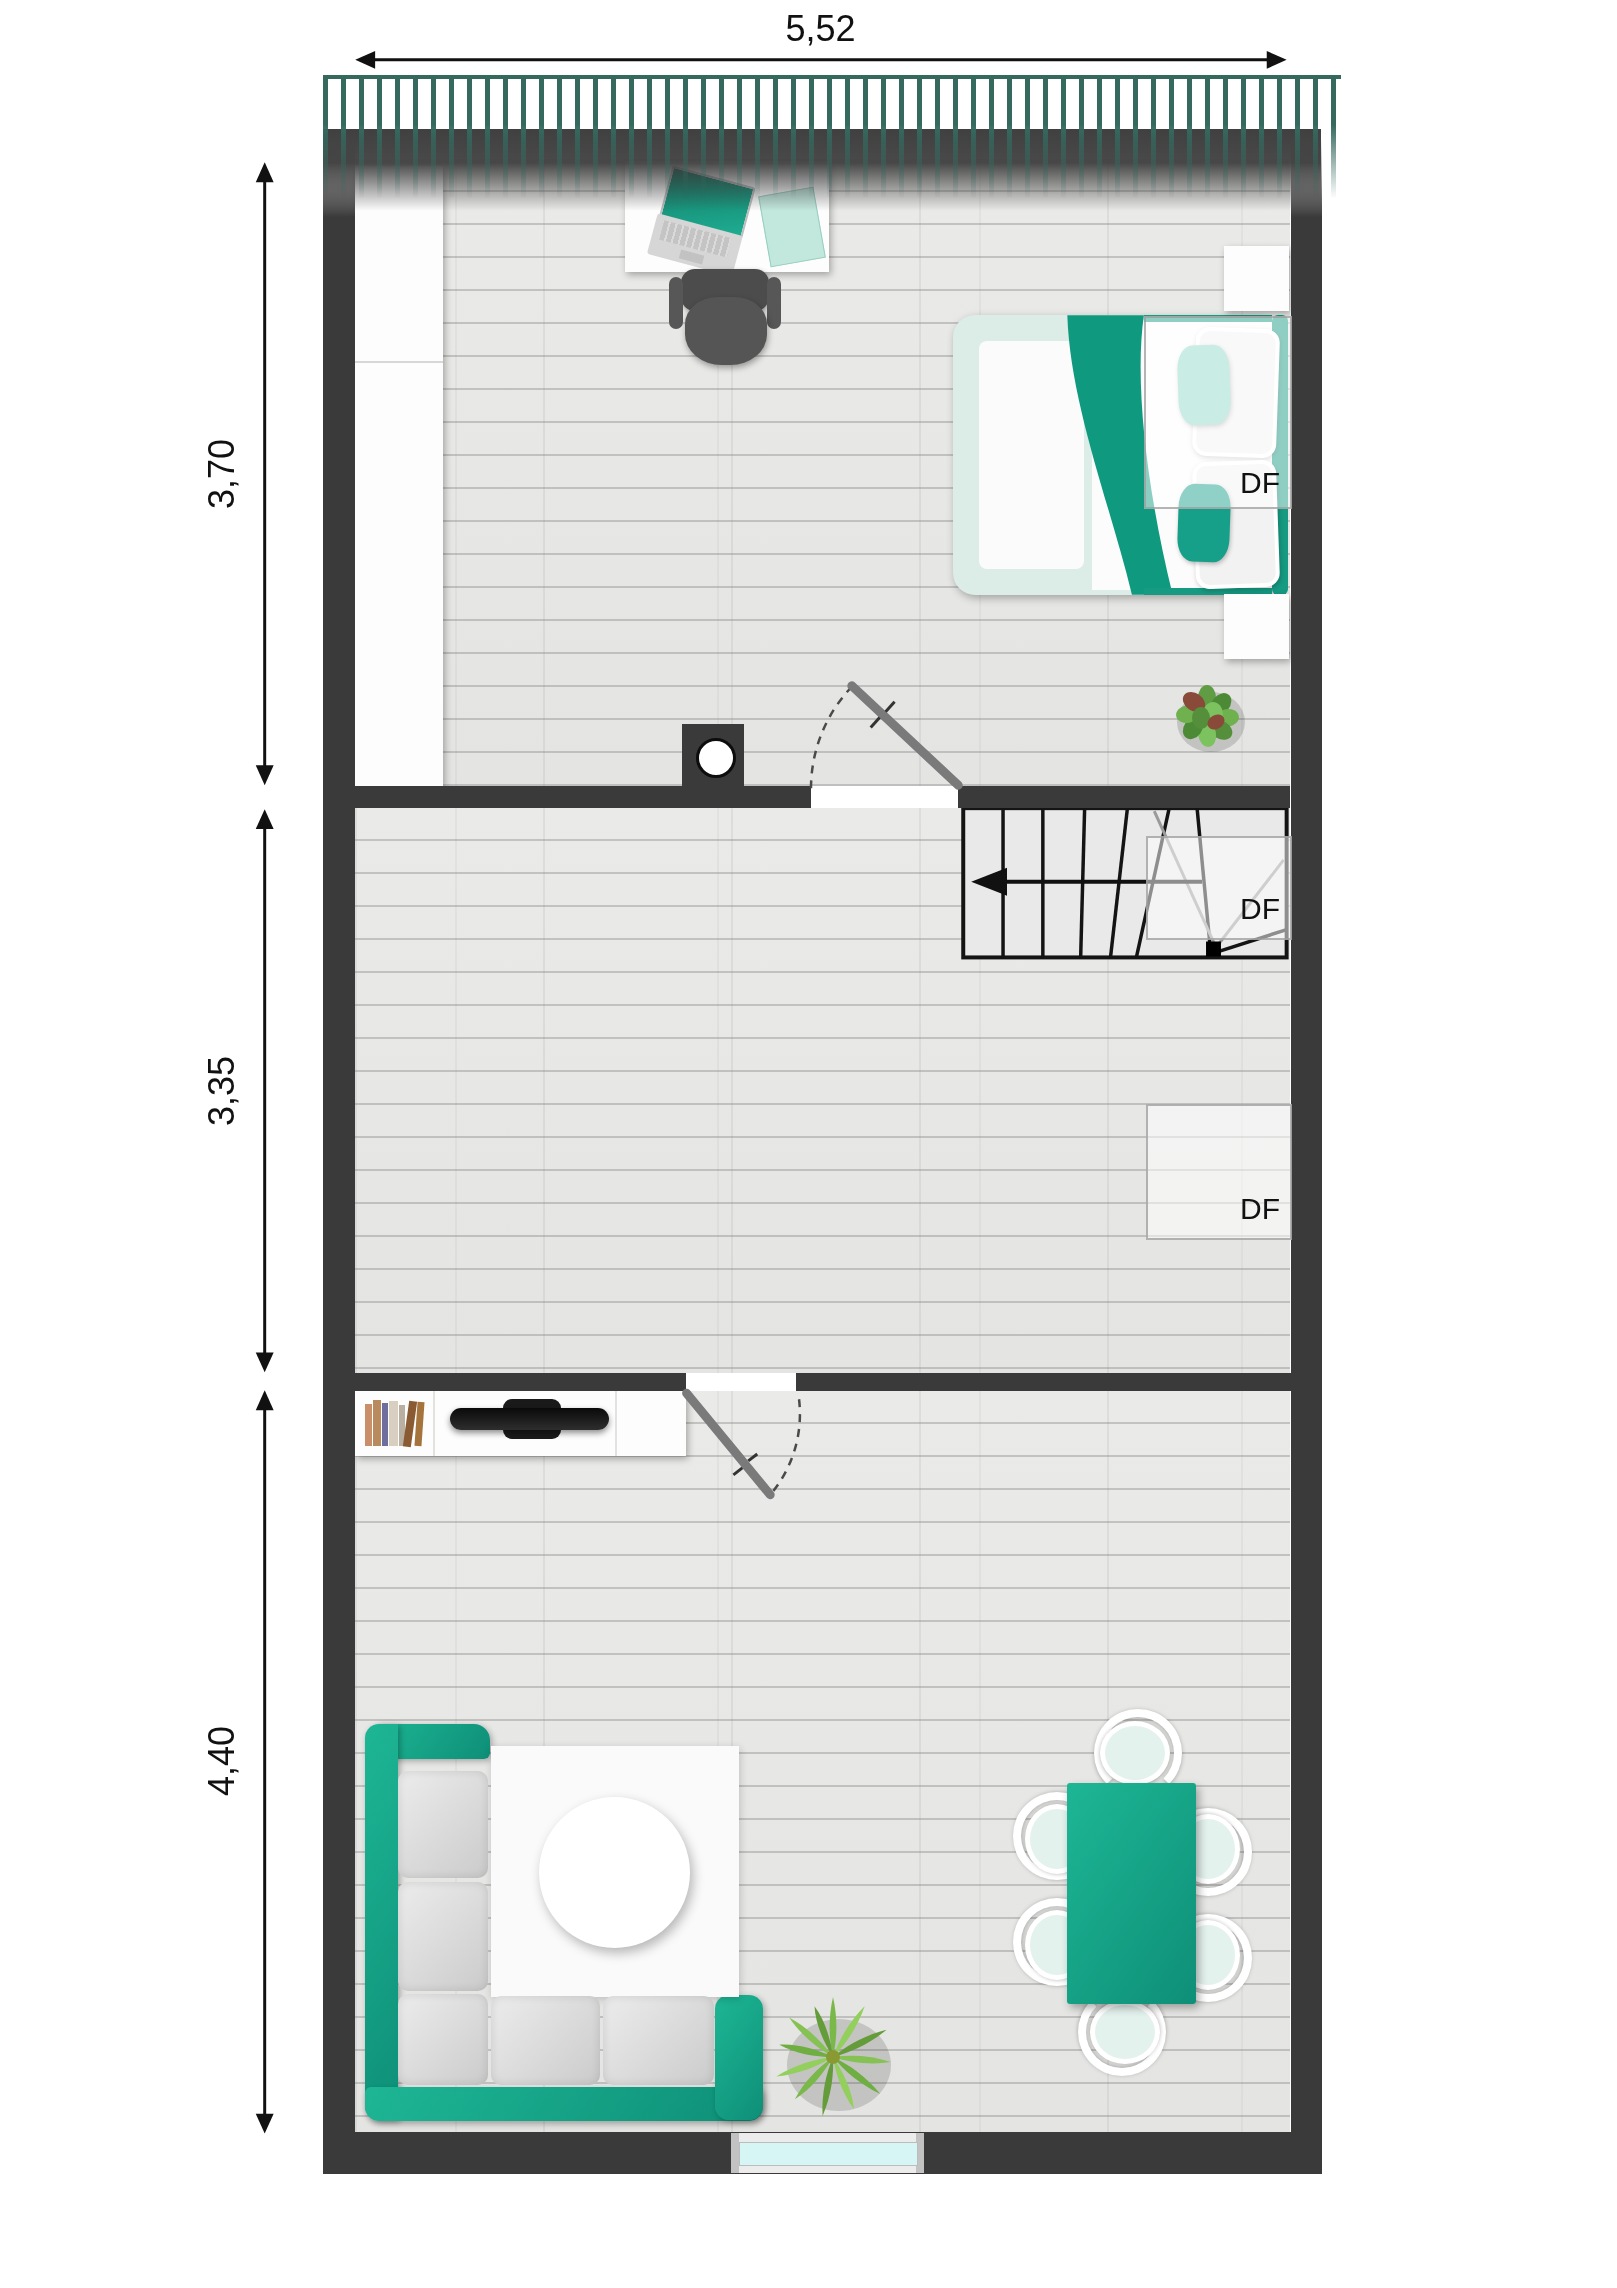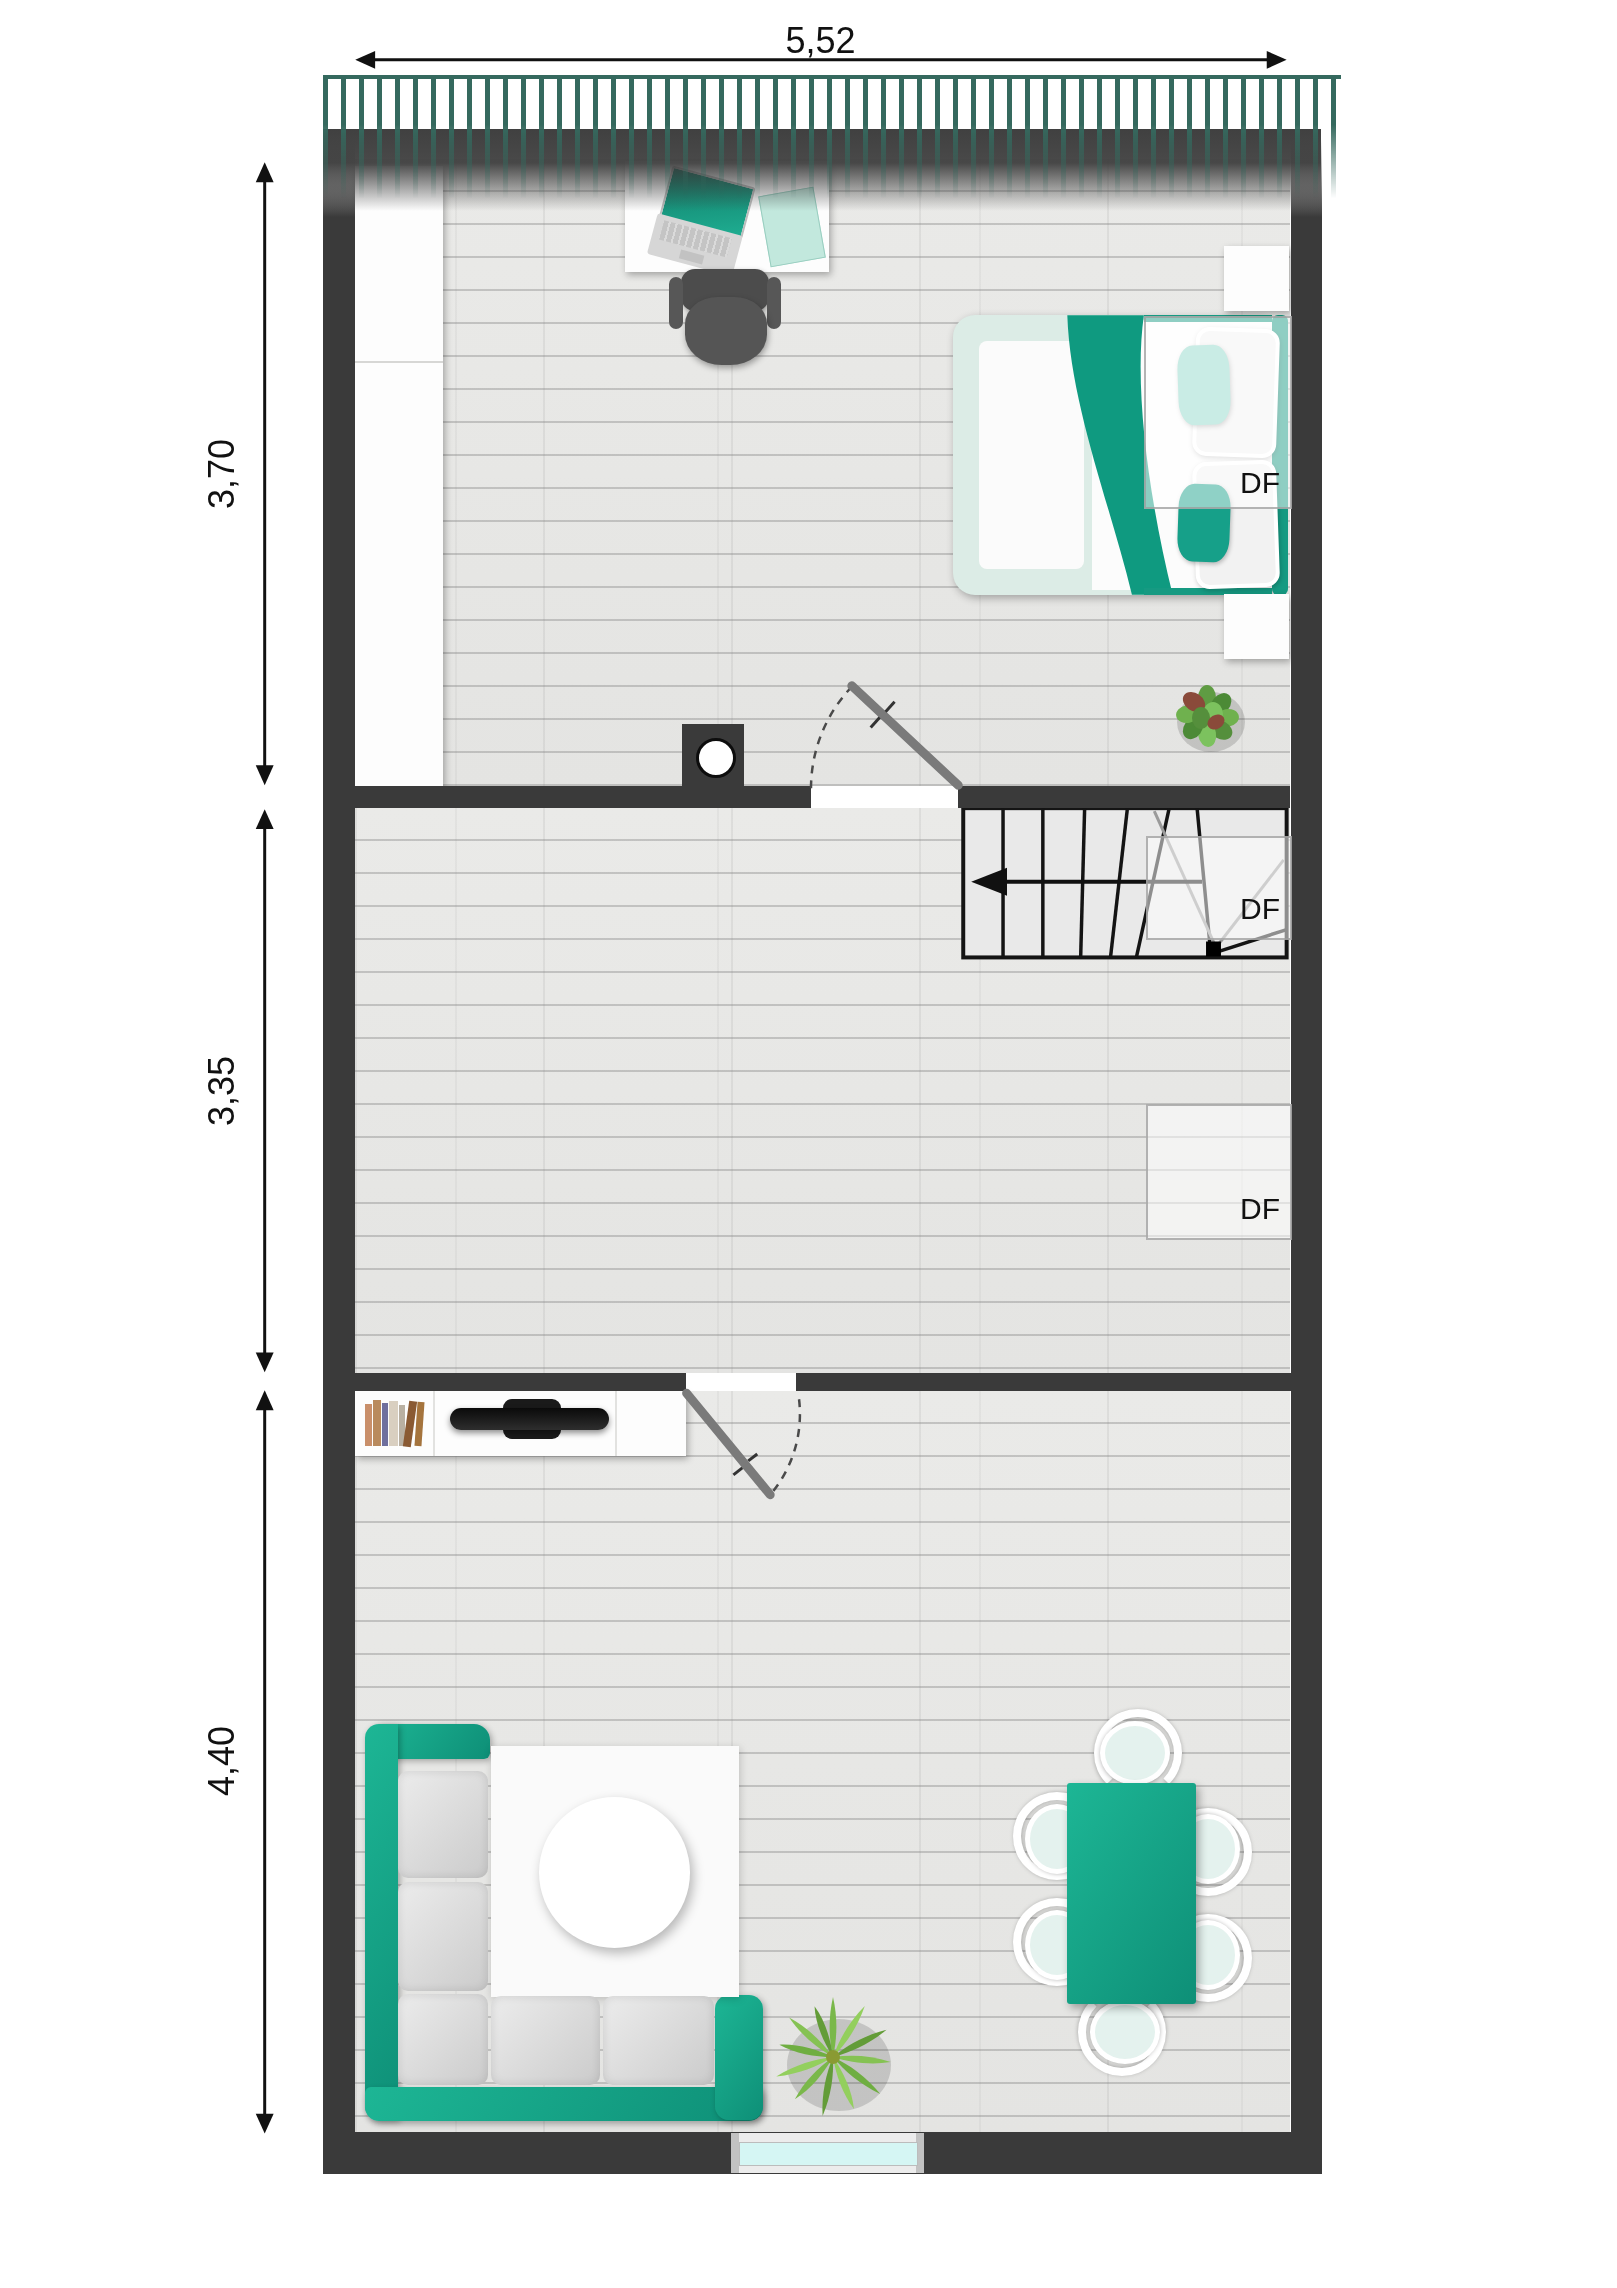--- a/index.html
+++ b/index.html
@@ -283,19 +283,19 @@
     </g>
 
     <path d="M803,1406 A125,125 0 0 1 774,1502" fill="none" stroke="#4a4a4a" stroke-width="2.5" stroke-dasharray="8 7"></path>
     <line x1="690" y1="1400" x2="774" y2="1502" stroke="#7a7a7a" stroke-width="9" stroke-linecap="round"></line>
     <g stroke="#333" stroke-width="3">
       <line x1="752" y1="1468" x2="761" y2="1461"></line>
       <line x1="746" y1="1475" x2="737" y2="1482"></line>
     </g>
   </svg>
 
-  <div class="abs dim-label" style="left:721px;top:20px;width:199px;">5,52</div>
+  <div class="abs dim-label" style="left:721px;top:8px;width:199px;">5,52</div>
   <div class="abs dim-label rot" style="left:161px;top:454px;width:119px;height:40px;">3,70</div>
   <div class="abs dim-label rot" style="left:161px;top:1071px;width:119px;height:40px;">3,35</div>
   <div class="abs dim-label rot" style="left:161px;top:1741px;width:119px;height:40px;">4,40</div>
 
 </div>
 
 
 </body></html>

